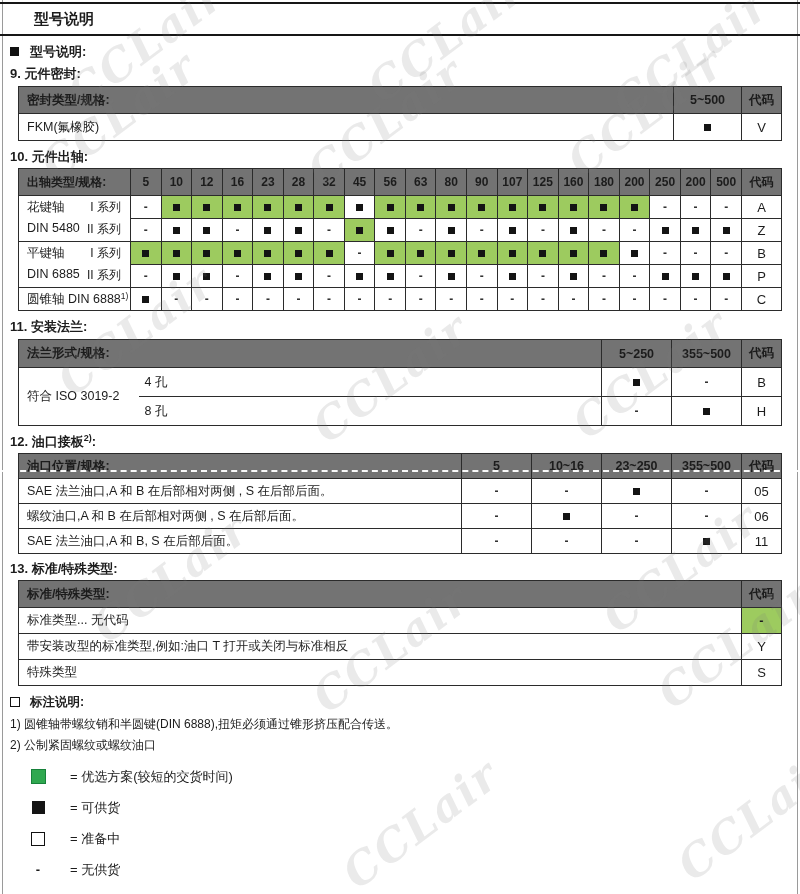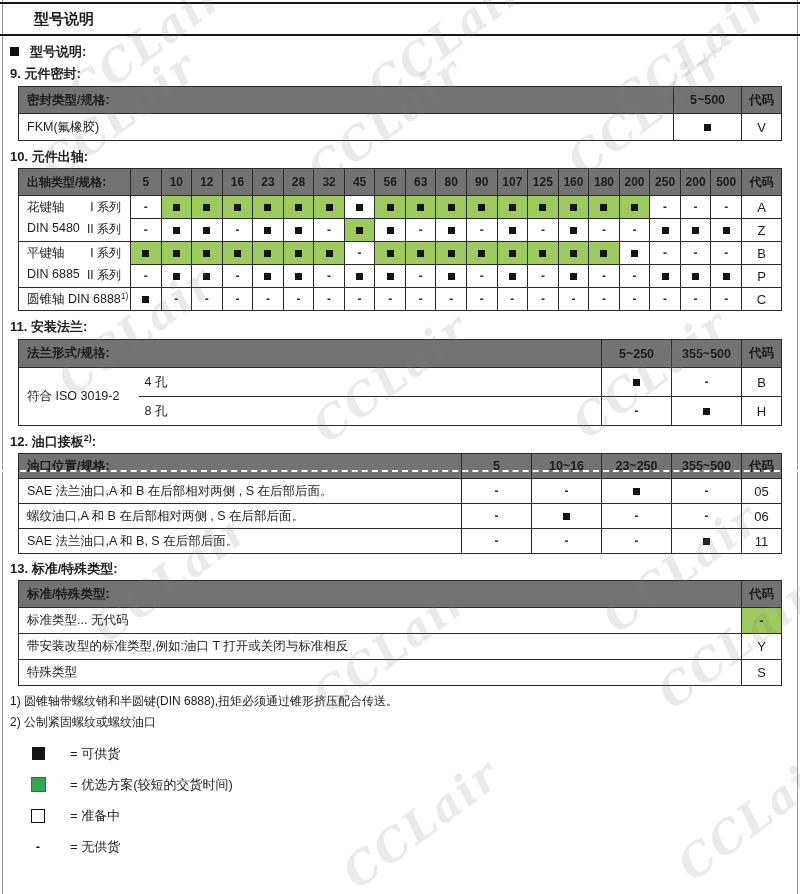--- a/index.html
+++ b/index.html
@@ -414,38 +414,42 @@
         <td class="code">Y</td>
       </tr>
       <tr>
         <td class="lbl">特殊类型</td>
         <td class="code">S</td>
       </tr>
     </tbody>
 </table>
 
 <div class="footnotes">
+  <div class="fn-title">
+    <span class="osq"></span>
+    <span>标注说明:</span>
+  </div>
   <div id="fn-items">
       <div class="fn-item">1) 圆锥轴带螺纹销和半圆键(DIN 6888),扭矩必须通过锥形挤压配合传送。</div>
       <div class="fn-item">2) 公制紧固螺纹或螺纹油口</div>
     </div>
 </div>
 
 <div class="legend" id="legend">
     <div class="leg-item">
       <span class="leg-mark">
+        <span class="leg-sq pref"></span>
+      </span>
+      <span>= 优选方案(较短的交货时间)</span>
+    </div>
+    <div class="leg-item">
+      <span class="leg-mark">
         <span class="leg-sq avail"></span>
       </span>
       <span>= 可供货</span>
-    </div>
-    <div class="leg-item">
-      <span class="leg-mark">
-        <span class="leg-sq pref"></span>
-      </span>
-      <span>= 优选方案(较短的交货时间)</span>
     </div>
     <div class="leg-item">
       <span class="leg-mark">
         <span class="leg-sq prep"></span>
       </span>
       <span>= 准备中</span>
     </div>
     <div class="leg-item">
       <span class="leg-mark">
         <span class="leg-dash">-</span>

